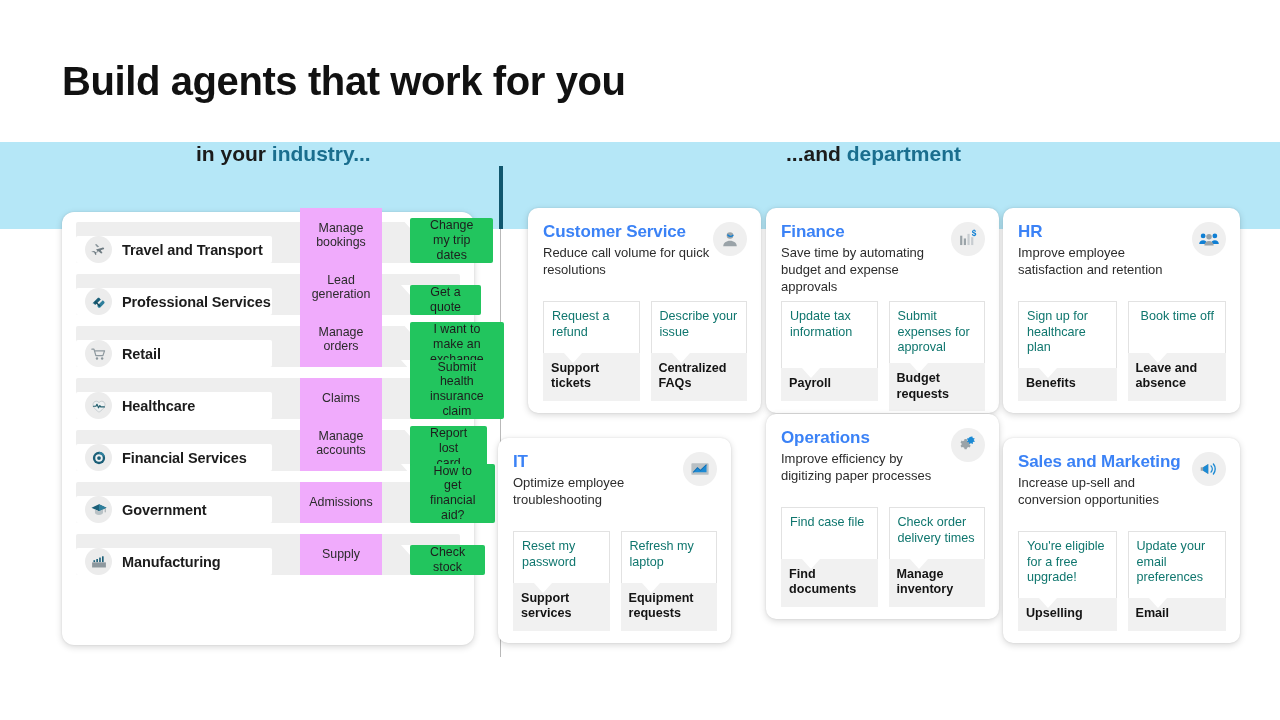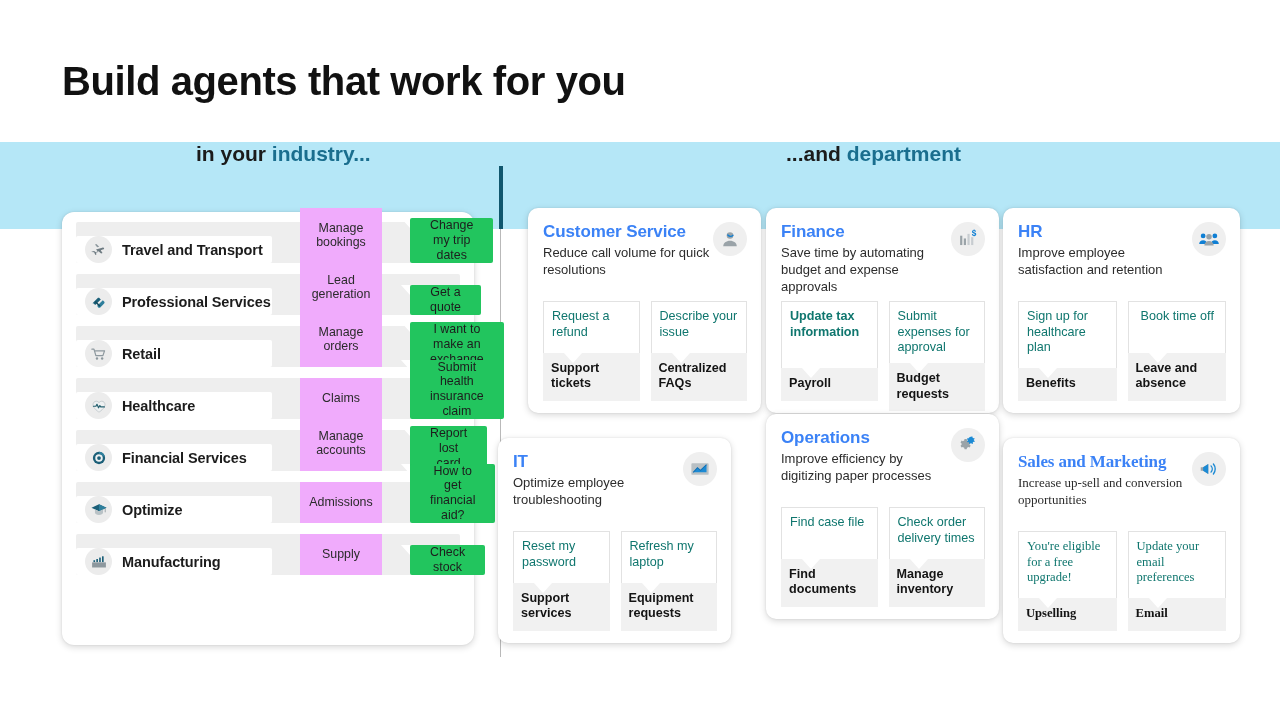--- a/index.html
+++ b/index.html
@@ -257,21 +257,21 @@
       <div class="ind-row">
         <div class="ind-name">
           <span class="ind-icon">
             <svg width="18" height="18" viewBox="0 0 24 24">
               <path d="M12 4.3L22 9l-10 4.7L2 9z" fill="#1b5f78"></path>
               <path d="M12 4.3L22 9l-10 4.7z" fill="#2e7f9c"></path>
               <path d="M6.6 11.3v4.3c0 1.6 2.5 2.9 5.4 2.9s5.4-1.3 5.4-2.9v-4.3L12 13.7z" fill="#b9c2c6"></path>
               <path d="M20.3 9.8v5.3" stroke="#8d989e" stroke-width="1.1" fill="none"></path>
             </svg>
           </span>
-          <span class="ind-label">Optimize</span>
+          <span class="ind-label">Government</span>
         </div>
         <div class="ind-mid">Admissions</div>
         <div class="ind-bubble">How to get financial aid?</div>
       </div>
       <div class="ind-row">
         <div class="ind-name">
           <span class="ind-icon">
             <svg width="18" height="18" viewBox="0 0 24 24">
               <rect x="2.8" y="12.5" width="18.4" height="6.8" fill="#8d989e"></rect>
               <rect x="4.6" y="9.6" width="2.2" height="2.5" fill="#1b5f78"></rect>
@@ -316,21 +316,21 @@
             <rect x="7.4" y="11.4" width="2.4" height="7.2" fill="#9aa3a8"></rect>
             <rect x="11.4" y="6.4" width="2.4" height="12.2" fill="#c7ccd0"></rect>
             <rect x="15.4" y="10" width="2.4" height="8.6" fill="#c7ccd0"></rect>
             <text x="16.2" y="8.6" font-family="Liberation Sans, sans-serif" font-size="9" font-weight="700" fill="#0f7fd4">$</text>
           </svg>
         </div>
         <div class="dept-title">Finance</div>
         <div class="dept-sub">Save time by automating budget and expense approvals</div>
         <div class="dept-items" style="height:100px">
           <div class="dept-item">
-            <div class="di-top" style="flex: 1 1 auto; font-weight: bold;">Update tax information</div>
+            <div class="di-top" style="flex: 1 1 auto;">Update tax information</div>
             <div class="di-bot">Payroll</div>
           </div>
           <div class="dept-item">
             <div class="di-top" style="flex: 1 1 auto;">Submit expenses for approval</div>
             <div class="di-bot">Budget requests</div>
           </div>
         </div>
       </div>
       <div class="dept-card" style="left: 1003px; top: 208px; width: 237px; height: 205px;">
         <div class="dept-badge">
@@ -390,21 +390,21 @@
           <div class="dept-item">
             <div class="di-top" style="flex: 1 1 auto;">Find case file</div>
             <div class="di-bot">Find documents</div>
           </div>
           <div class="dept-item">
             <div class="di-top" style="flex: 1 1 auto;">Check order delivery times</div>
             <div class="di-bot">Manage inventory</div>
           </div>
         </div>
       </div>
-      <div class="dept-card" style="left: 1003px; top: 438px; width: 237px; height: 205px; font-family: Liberation Serif, serif;">
+      <div class="dept-card" style="left: 1003px; top: 438px; width: 237px; height: 205px;">
         <div class="dept-badge">
           <svg width="22" height="22" viewBox="0 0 24 24">
             <path d="M3 10.2v3.6h2.6l5.6 3.6V6.6L5.6 10.2z" fill="#9aa3a8"></path>
             <path d="M5.6 10.2l5.6-3.6v10.8l-5.6-3.6z" fill="#1c8ad4"></path>
             <path d="M14.2 8.6a5 5 0 0 1 0 6.8M16.8 6.6a8.4 8.4 0 0 1 0 10.8" fill="none" stroke="#1c8ad4" stroke-width="1.5" stroke-linecap="round"></path>
           </svg>
         </div>
         <div class="dept-title">Sales and Marketing</div>
         <div class="dept-sub">Increase up-sell and conversion opportunities</div>
         <div class="dept-items" style="height:100px">

